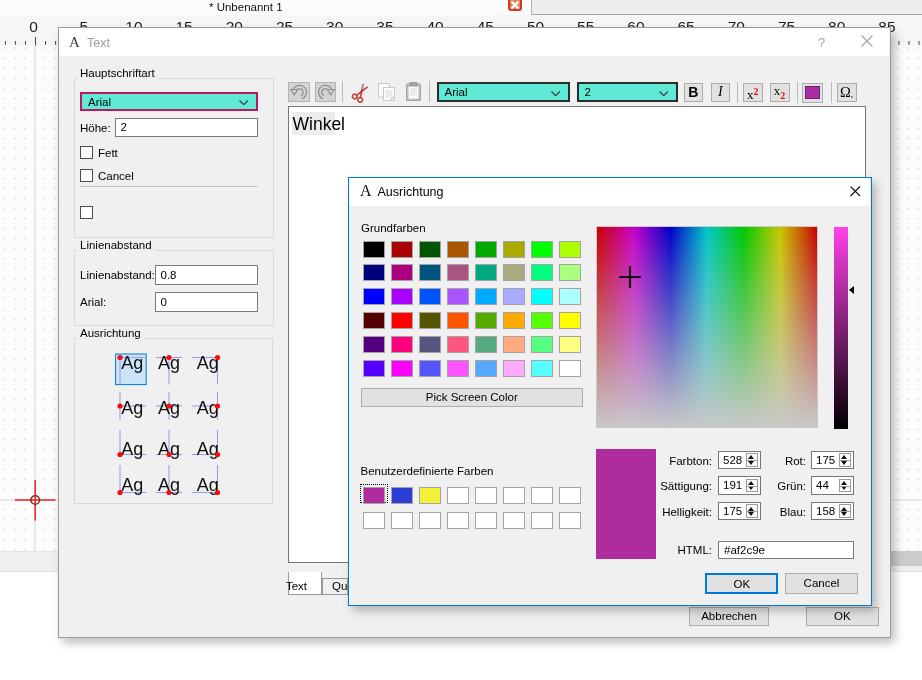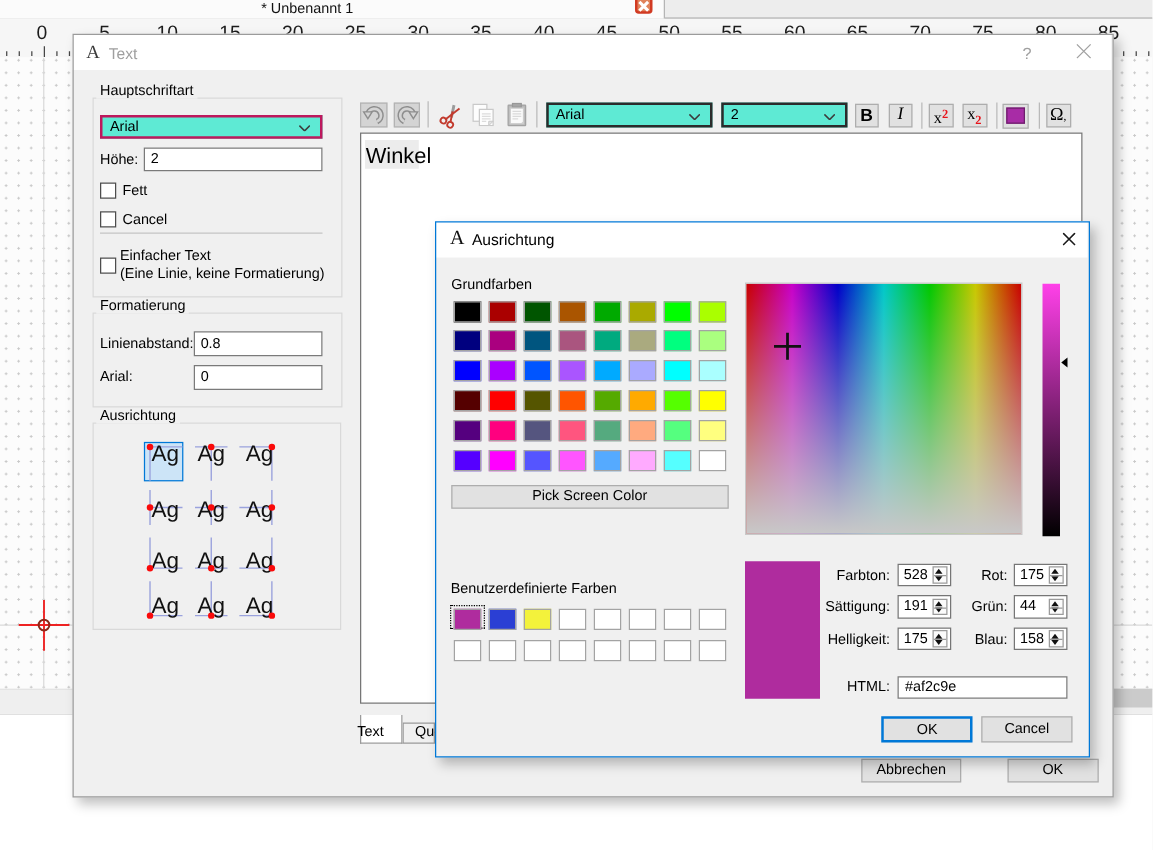--- a/index.html
+++ b/index.html
@@ -89,24 +89,23 @@
       </svg>
   </div>
   <div class="abs" style="left:22px;top:95px">Höhe:</div>
   <div class="input" style="left:56.5px;top:91.5px;width:143px;height:19px">2</div>
   <div class="cb" style="left:22px;top:119px"></div>
   <div class="abs" style="left:40px;top:120px">Fett</div>
   <div class="cb" style="left:22px;top:142px"></div>
   <div class="abs" style="left:40px;top:143px">Cancel</div>
   <div class="abs" style="left:22px;top:159.5px;width:177.5px;height:1px;background:#c3c3c3"></div>
   <div class="cb" style="left:22px;top:179.5px"></div>
-  <div class="abs" style="left:38px;top:172.5px;line-height:13.5px">Einfacher Text<br>(Eine Linie, keine Formatierung)</div>
 
   <div class="gbox" style="left:16px;top:223.5px;width:199.5px;height:76px"></div>
-  <div class="glabel" style="left:19px;top:213px">Formatierung</div>
+  <div class="glabel" style="left:19px;top:213px">Linienabstand</div>
   <div class="abs" style="left:22px;top:242px">Linienabstand:</div>
   <div class="input" style="left:96.5px;top:238.5px;width:103px;height:20px;line-height:18px">0.8</div>
   <div class="abs" style="left:22px;top:269px">Arial:</div>
   <div class="input" style="left:96.5px;top:265.5px;width:103px;height:20px;line-height:18px">0</div>
 
   <div class="gbox" style="left:16px;top:311.5px;width:199px;height:166px"></div>
   <div class="glabel" style="left:19px;top:301px">Ausrichtung</div>
 
   <div class="tbtn" style="left:230px;top:55.5px;width:21.5px;height:19.5px;background:#d4d4d4;border-color:#b3b3b3">
     <svg width="20" height="18" viewBox="0 0 20 18">

